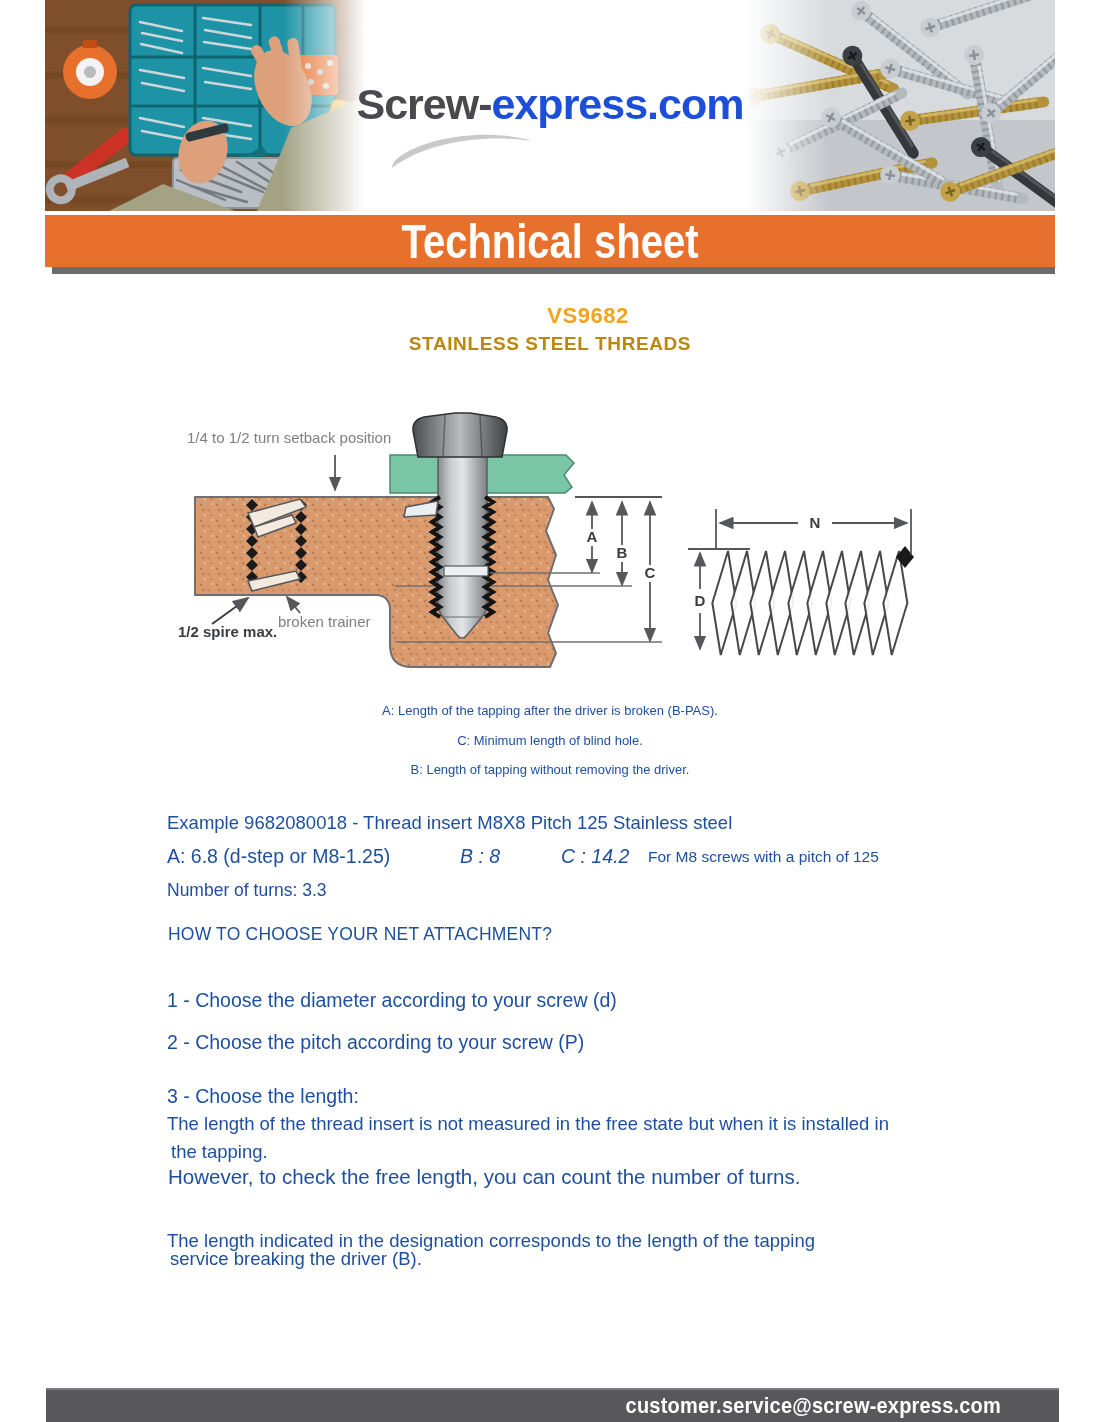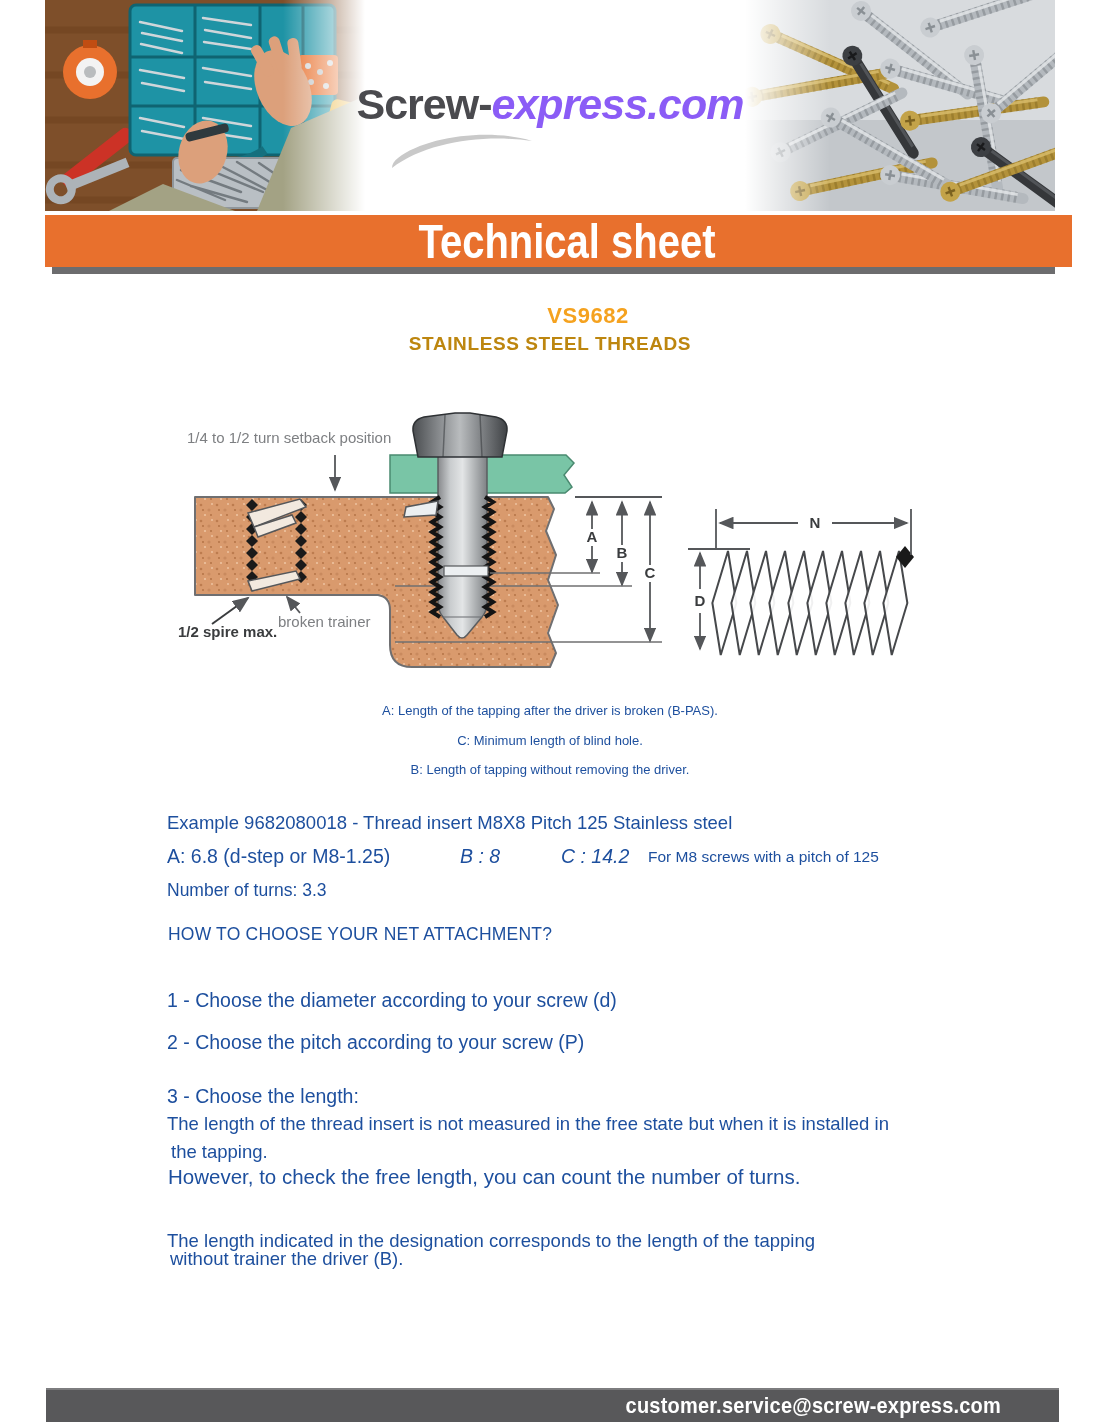--- a/index.html
+++ b/index.html
@@ -8,26 +8,26 @@
     background:#ffffff;overflow:hidden;
     font-family:"Liberation Sans",sans-serif;
   }
   .abs{position:absolute;}
 
   
   .photo{position:absolute;top:0;height:211px;}
   .logo{position:absolute;top:80px;left:0;width:1100px;text-align:center;
         font-size:43px;font-weight:bold;letter-spacing:-1px;white-space:nowrap;}
   .logo .p1{color:#4a4a4e;}
-  .logo .p2{color:#8b5cf6;font-style:italic;}
+  .logo .p2{color:#1d4ed8;}
   .swoosh{position:absolute;top:128px;left:388px;}
 
   .banner{
     position:absolute;left:45px;top:215px;width:1010px;height:52px;
-    background:#e8702d;color:#ffffff;text-align:center;padding-left:17px;
+    background:#e8702d;color:#ffffff;text-align:center;
   }
   .banner span{
     display:inline-block;font-size:40px;font-weight:bold;letter-spacing:0px;
     transform:scaleY(1.22);transform-origin:center;line-height:52px;
   }
   .banner-under{
     position:absolute;left:52px;top:267px;width:1003px;height:7px;background:#6c6c6e;
   }
 
   
@@ -334,19 +334,19 @@
   </div>
 
   <div class="howto-heading blue">HOW TO CHOOSE YOUR NET ATTACHMENT?</div>
   <div class="step blue" style="top:978px;margin-top:11px;">1 - Choose the diameter according to your screw (d)</div>
   <div class="step blue" style="top:1031px;">2 - Choose the pitch according to your screw (P)</div>
   <div class="step blue" style="top:1085px;">3 - Choose the length:</div>
   <div class="para blue" style="top:1113px;">The length of the thread insert is not measured in the free state but when it is installed in</div>
   <div class="para blue" style="top:1141px;left:171px;">the tapping.</div>
   <div class="para-big blue" style="top:1165px;">However, to check the free length, you can count the number of turns.</div>
   <div class="para blue" style="top:1230px;">The length indicated in the designation corresponds to the length of the tapping</div>
-  <div class="para blue" style="top:1248px;left:170px;">without trainer the driver (B).</div>
+  <div class="para blue" style="top:1248px;left:170px;">service breaking the driver (B).</div>
 
   <div class="footer-bar">
     <a href="#">customer.service@screw-express.com</a>
   </div>
 
 </div>
 
 </body></html>

